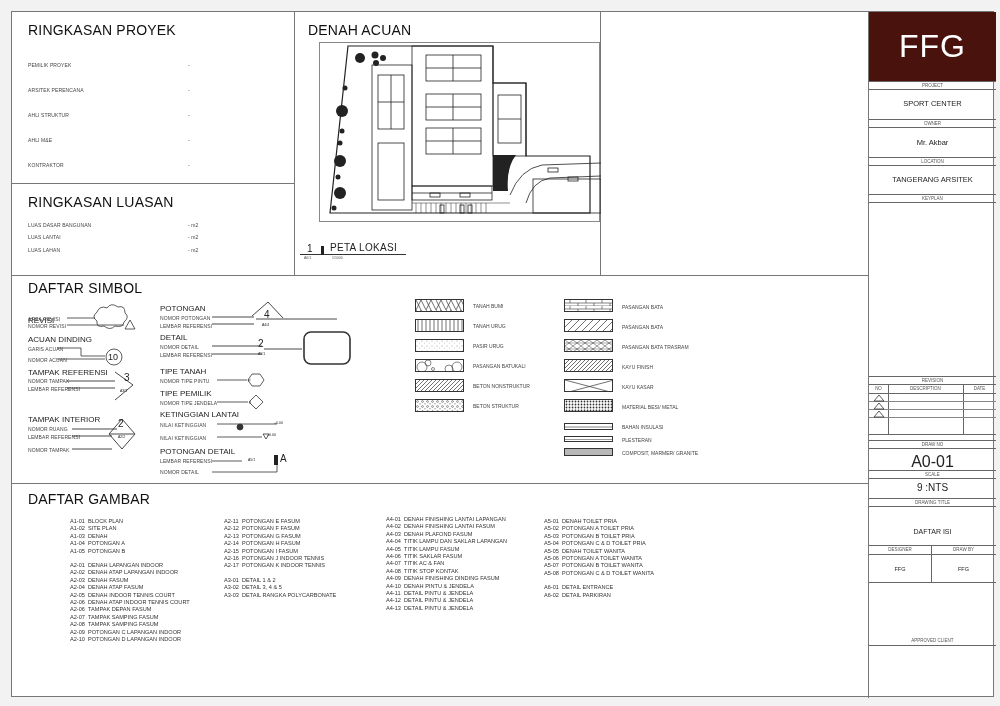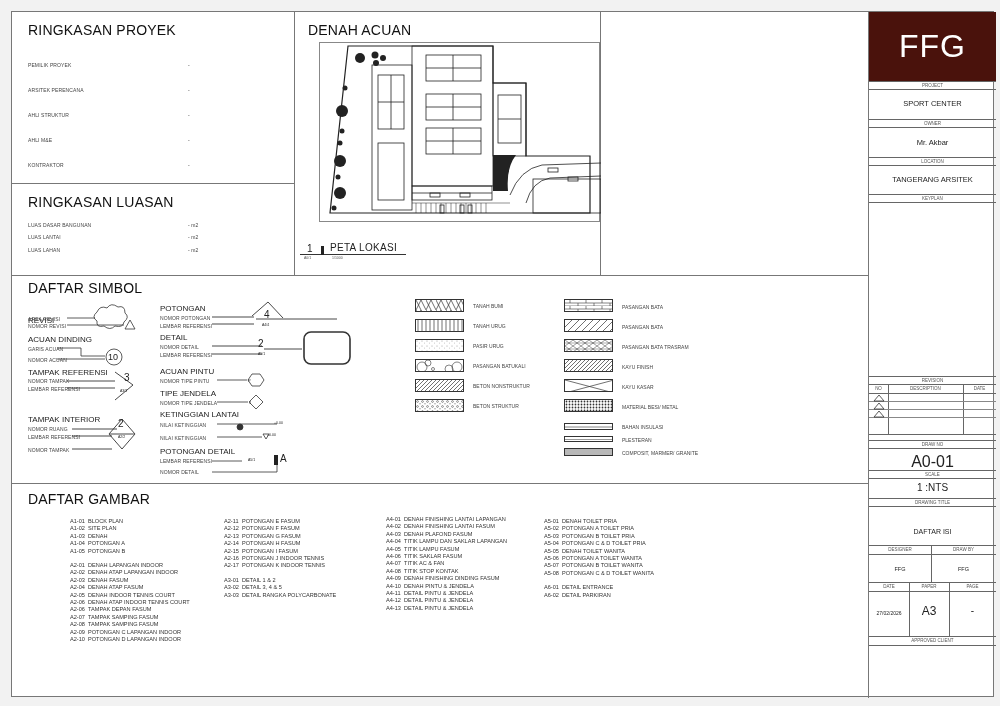--- a/index.html
+++ b/index.html
@@ -233,31 +233,31 @@
       <g stroke="#333" fill="none" stroke-width="0.9">
         <line x1="0" y1="18" x2="50" y2="18"></line>
           <line x1="0" y1="26" x2="50" y2="26"></line>
         <line x1="52" y1="21" x2="90" y2="21"></line>
         <rect x="92" y="4" width="46" height="32" rx="7" stroke-width="1.6"></rect>
       </g>
     </svg>
     <div class="abs" style="left:246px;top:326px;font-size:10px">2</div>
     <div class="abs" style="left:246px;top:340px;font-size:3.5px">A5/1</div>
 
-    <div class="abs label8" style="left:148px;top:355px">ACUAN PINTU</div>
+    <div class="abs label8" style="left:148px;top:355px">TIPE TANAH</div>
     <div class="abs tiny" style="left:148px;top:366px">NOMOR TIPE PINTU</div>
     <svg class="abs" style="left:205px;top:360px" width="50" height="16">
       <g stroke="#333" fill="none" stroke-width="0.8">
         <line x1="0" y1="8" x2="30" y2="8"></line>
         <polygon points="35,2 43,2 47,8 43,14 35,14 31,8"></polygon>
       </g>
     </svg>
     <div class="abs" style="left:236px;top:366px;font-size:4px">P</div>
 
-    <div class="abs label8" style="left:148px;top:377px">TIPE JENDELA</div>
+    <div class="abs label8" style="left:148px;top:377px">TIPE PEMILIK</div>
     <div class="abs tiny" style="left:148px;top:388px">NOMOR TIPE JENDELA</div>
     <svg class="abs" style="left:205px;top:382px" width="50" height="16">
       <g stroke="#333" fill="none" stroke-width="0.8">
         <line x1="0" y1="8" x2="31" y2="8"></line>
         <polygon points="39,1 46,8 39,15 32,8"></polygon>
       </g>
     </svg>
     <div class="abs" style="left:237px;top:388px;font-size:4px">J</div>
 
     <div class="abs label8" style="left:148px;top:398px">KETINGGIAN LANTAI</div>
@@ -640,42 +640,31 @@
           <polygon points="7,1 12,7 2,7"></polygon>
             <polygon points="7,9 12,15 2,15"></polygon>
             <polygon points="7,17 12,23 2,23"></polygon>
         </g>
       </svg>
     </div>
 
     <div class="tb-cap" style="top:428px">DRAW NO</div>
     <div class="tb-val" style="top:441px;font-size:16px">A0-01</div>
     <div class="tb-cap" style="top:458px">SCALE</div>
-    <div class="tb-val" style="top:470px;font-size:10px">1 :NTS</div>
+    <div class="tb-val" style="top:470px;font-size:10px">9 :NTS</div>
     <div class="tb-cap" style="top:486px">DRAWING TITLE</div>
     <div class="tb-val" style="top:516px;font-size:7px">DAFTAR ISI</div>
 
     <div class="abs" style="left:0;top:533px;width:127px;height:38px;border-top:1px solid #666;border-bottom:1px solid #666">
       <div class="abs" style="left:62px;top:0;height:36px;border-left:1px solid #666"></div>
       <div class="abs" style="left:0;top:8px;width:127px;border-top:1px solid #666"></div>
       <div class="abs" style="left:0;top:1px;width:62px;text-align:center;font-size:4.5px;color:#555">DESIGNER</div>
       <div class="abs" style="left:62px;top:1px;width:65px;text-align:center;font-size:4.5px;color:#555">DRAW BY</div>
       <div class="abs" style="left:0;top:20px;width:62px;text-align:center;font-size:5.5px">FFG</div>
       <div class="abs" style="left:62px;top:20px;width:65px;text-align:center;font-size:5.5px">FFG</div>
     </div>
 
-    <div class="abs" style="left:0;top:571px;width:127px;height:54px;border-bottom:1px solid #666">
-      <div class="abs" style="left:40px;top:0;height:54px;border-left:1px solid #666"></div>
-      <div class="abs" style="left:80px;top:0;height:54px;border-left:1px solid #666"></div>
-      <div class="abs" style="left:0;top:8px;width:127px;border-top:1px solid #666"></div>
-      <div class="abs" style="left:0;top:1px;width:40px;text-align:center;font-size:4.5px;color:#555">DATE</div>
-      <div class="abs" style="left:40px;top:1px;width:40px;text-align:center;font-size:4.5px;color:#555">PAPER</div>
-      <div class="abs" style="left:80px;top:1px;width:47px;text-align:center;font-size:4.5px;color:#555">PAGE</div>
-      <div class="abs" style="left:0;top:27px;width:40px;text-align:center;font-size:5px">27/02/2026</div>
-      <div class="abs" style="left:40px;top:21px;width:40px;text-align:center;font-size:12px">A3</div>
-      <div class="abs" style="left:80px;top:22px;width:47px;text-align:center;font-size:10px">-</div>
-    </div>
 
     <div class="tb-cap" style="top:625px;border-top:none">APPROVED CLIENT</div>
     <div class="abs" style="left:0;top:634px;width:127px;height:52px"></div>
   </div>
 
 </div>
 
 </body></html>

